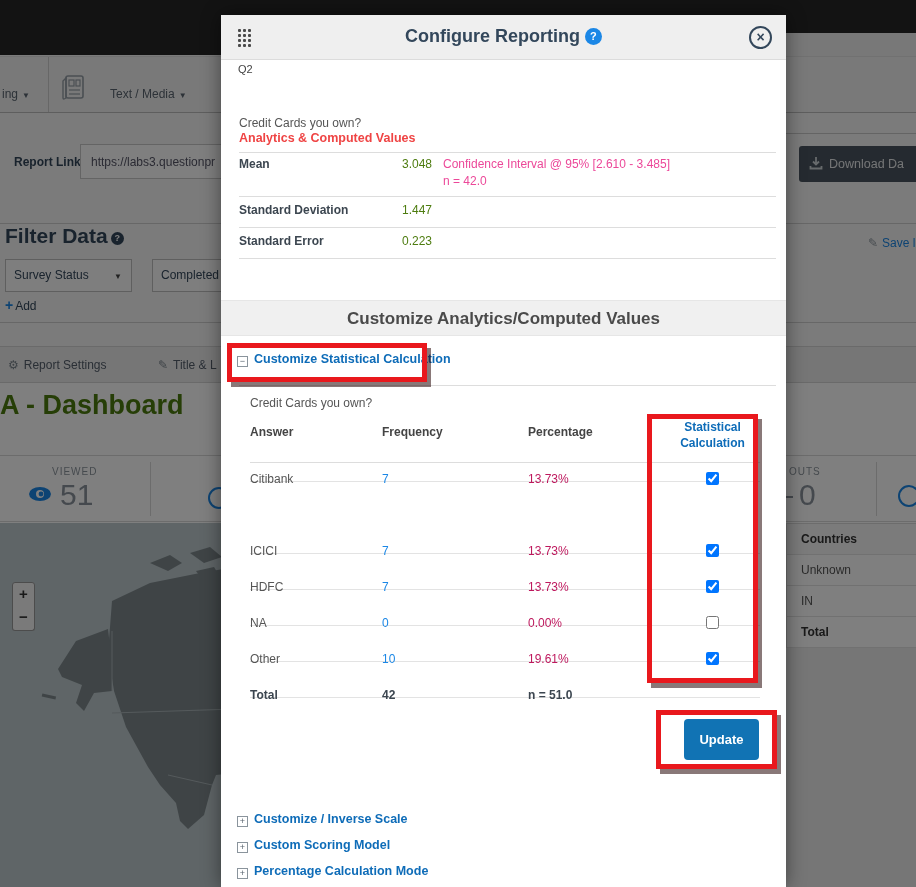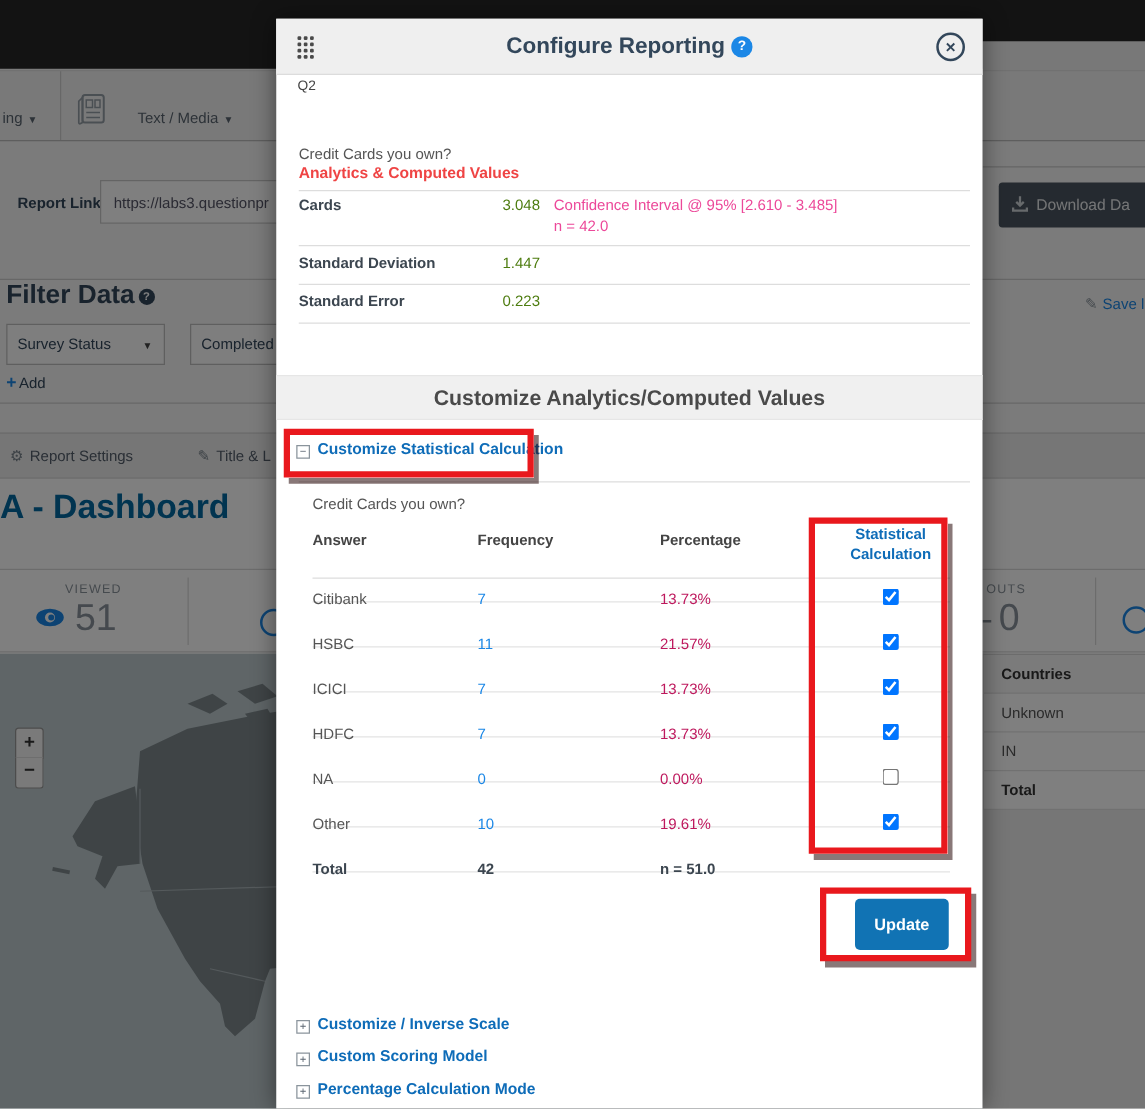--- a/index.html
+++ b/index.html
@@ -36,21 +36,21 @@
   .dd-caret { position:absolute; right:9px; top:1px; font-size:8px; color:#444; }
   #add-link { left:5px; top:297px; font-size:12px; color:#33475b; }
   .plus-glyph { color:#1b87e6; font-weight:bold; font-size:14px; margin-right:2px; }
   #divider-322 { left:0; top:322px; width:916px; height:1px; background:#cfcfcf; }
 
   #tab-row { left:0; top:346px; width:916px; height:37px; background:#ececec; border-top:1px solid #d4d4d4; border-bottom:1px solid #d4d4d4; }
   .tab-item { position:absolute; top:11px; font-size:12px; color:#545e6b; white-space:nowrap; }
   .tab-ico { color:#7a848d; margin-right:5px; }
 
   #content-panel { left:0; top:383px; width:916px; height:140px; background:#fff; }
-  #dash-heading { left:0px; top:390px; font-size:27px; font-weight:bold; color:#0369a1; white-space:nowrap; }
+  #dash-heading { left:0px; top:390px; font-size:27px; font-weight:bold; color:#4d7c0f; white-space:nowrap; }
   #stats-row { left:0; top:455px; width:916px; height:67px; background:#fff; border-top:1px solid #d9d9d9; border-bottom:1px solid #d9d9d9; }
   .stat-div { position:absolute; top:6px; width:1px; height:54px; background:#d9d9d9; }
   .stat-label { position:absolute; font-size:10px; letter-spacing:1px; color:#8b949c; }
   .stat-num { position:absolute; font-size:30px; color:#8a939c; }
   .clock-ico { position:absolute; width:22px; height:22px; border:2px solid #1b87e6; border-radius:50%; }
 
   #map { left:0; top:523px; width:786px; height:364px; background:#becace; overflow:hidden; }
   .zoom-btn { position:absolute; left:12px; width:23px; height:25px; background:#f4f4f4; border:1px solid #999;
       font-size:15px; font-weight:bold; color:#333; text-align:center; line-height:22px; }
   #zoom-in { top:59px; border-radius:3px 3px 0 0; }
@@ -229,21 +229,21 @@
         <i></i>
     </div>
     <div class="abs" id="m-title"><span>Configure Reporting</span><span id="m-help">?</span></div>
     <div class="abs" id="m-close">×</div>
 
     <div class="abs" id="m-q2">Q2</div>
     <div class="abs m-text" id="m-question1">Credit Cards you own?</div>
     <div class="abs" id="m-an-heading">Analytics &amp; Computed Values</div>
 
     <div class="m-div" style="top:137px"></div>
-    <div class="an-label" style="top:142px">Cards</div>
+    <div class="an-label" style="top:142px">Mean</div>
     <div class="an-value" style="top:142px">3.048</div>
     <div class="an-note" style="top:142px">Confidence Interval @ 95% [2.610 - 3.485]</div>
     <div class="an-note" style="top:159px">n = 42.0</div>
     <div class="m-div" style="top:181px"></div>
     <div class="an-label" style="top:188px">Standard Deviation</div>
     <div class="an-value" style="top:188px">1.447</div>
     <div class="m-div" style="top:212px"></div>
     <div class="an-label" style="top:219px">Standard Error</div>
     <div class="an-value" style="top:219px">0.223</div>
     <div class="m-div" style="top:243px"></div>
@@ -264,26 +264,20 @@
       <div>Calculation</div>
     </div>
     <div class="m-div" style="top:447px;left:29px;right:26px"></div>
 
     <div class="ans-row" style="top:447px">
       <span class="c-ans">Citibank</span>
       <span class="c-freq">7</span>
       <span class="c-pct">13.73%</span>
       <span class="c-chk"><input type="checkbox" checked="" style=""></span>
     </div>
-    <div class="ans-row" style="top:483px">
-      <span class="c-ans">HSBC</span>
-      <span class="c-freq">11</span>
-      <span class="c-pct">21.57%</span>
-      <span class="c-chk"><input type="checkbox" checked="" style=""></span>
-    </div>
     <div class="ans-row" style="top:519px">
       <span class="c-ans">ICICI</span>
       <span class="c-freq">7</span>
       <span class="c-pct">13.73%</span>
       <span class="c-chk"><input type="checkbox" checked="" style=""></span>
     </div>
     <div class="ans-row" style="top:555px">
       <span class="c-ans">HDFC</span>
       <span class="c-freq">7</span>
       <span class="c-pct">13.73%</span>

